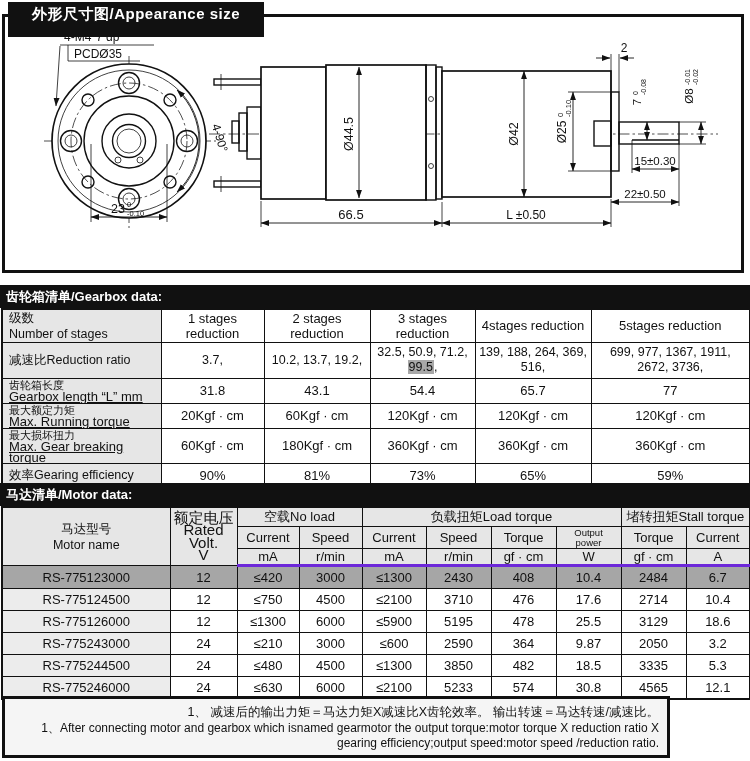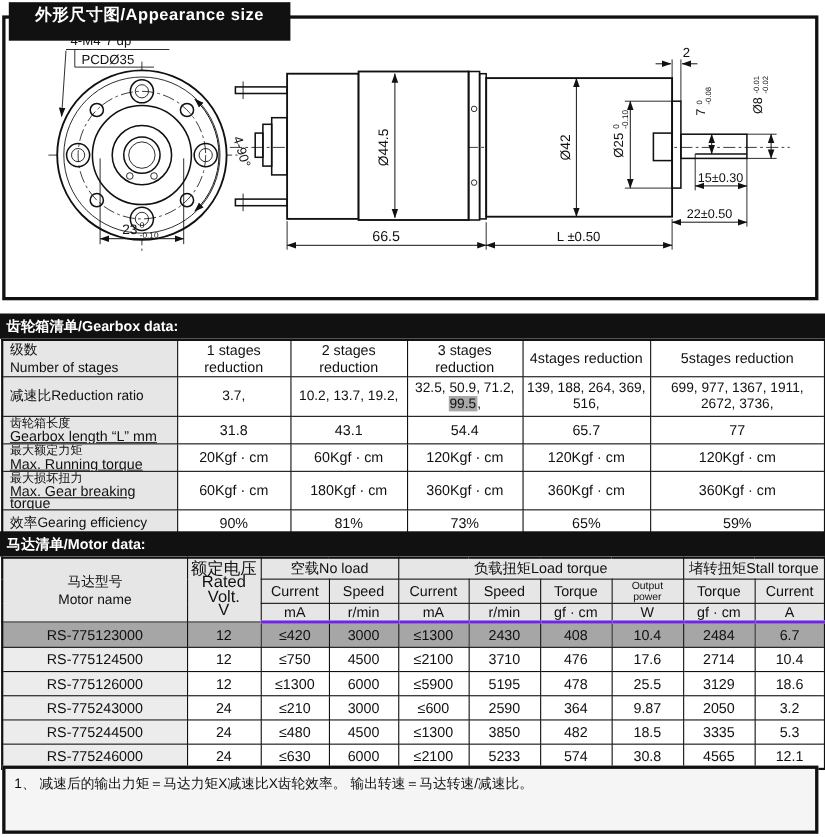--- a/index.html
+++ b/index.html
@@ -44,23 +44,23 @@
   .ghead .l1{font-size:12.5px;}
   .ghead .l2{font-size:15px;line-height:12.5px;}
   .outp div{font-size:9.5px;line-height:9.5px;}
   tr.units td{border-bottom:3px solid #6d28d9;}
   tr.mrow td{height:21px;}
   tr.hl-row td{background:#a6a6a6;}
   td.namecell{background:#ececec;}
   tr.hl-row td.namecell{background:#a6a6a6;}
 
   
-  .note-box{position:absolute;left:2px;top:696px;width:742px;height:62px;
+  .note-box{position:absolute;left:2px;top:696px;width:668px;height:62px;
             border:3px solid #111;box-sizing:border-box;background:#f5f5f5;
-            padding:5px 8px;}
+            padding:5px 8px;text-align:right;}
   .note-zh{font-size:12.5px;line-height:17px;}
   .note-en{font-size:12px;line-height:15px;}
 </style>
 </head>
 <body>
 
 <div class="page">
 
   <div class="draw-frame"></div>
   <div class="title-tab">外形尺寸图/Appearance size</div>
@@ -408,15 +408,16 @@
       <td>574</td>
       <td>30.8</td>
       <td>4565</td>
       <td>12.1</td>
     </tr>
   </tbody>
     </table>
 
   <div class="note-box">
     <div class="note-zh">1、 减速后的输出力矩＝马达力矩X减速比X齿轮效率。 输出转速＝马达转速/减速比。</div>
+    <div class="note-en">1、After connecting motor and gearbox which isnamed gearmotor the  output torque:motor torque X reduction ratio X gearing efficiency;output speed:motor speed /reduction ratio.</div>
   </div>
 
 </div>
 
 </body></html>

